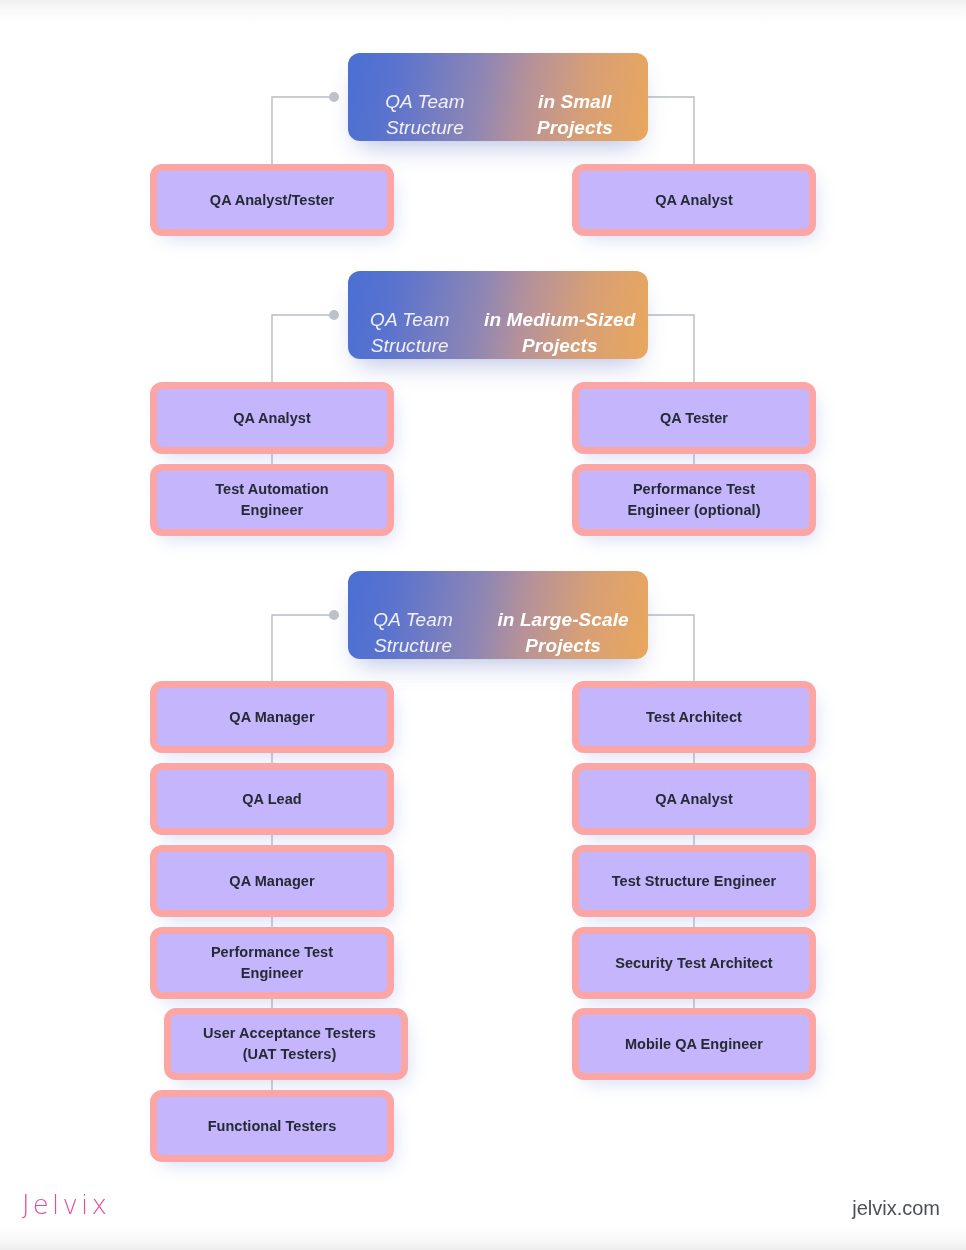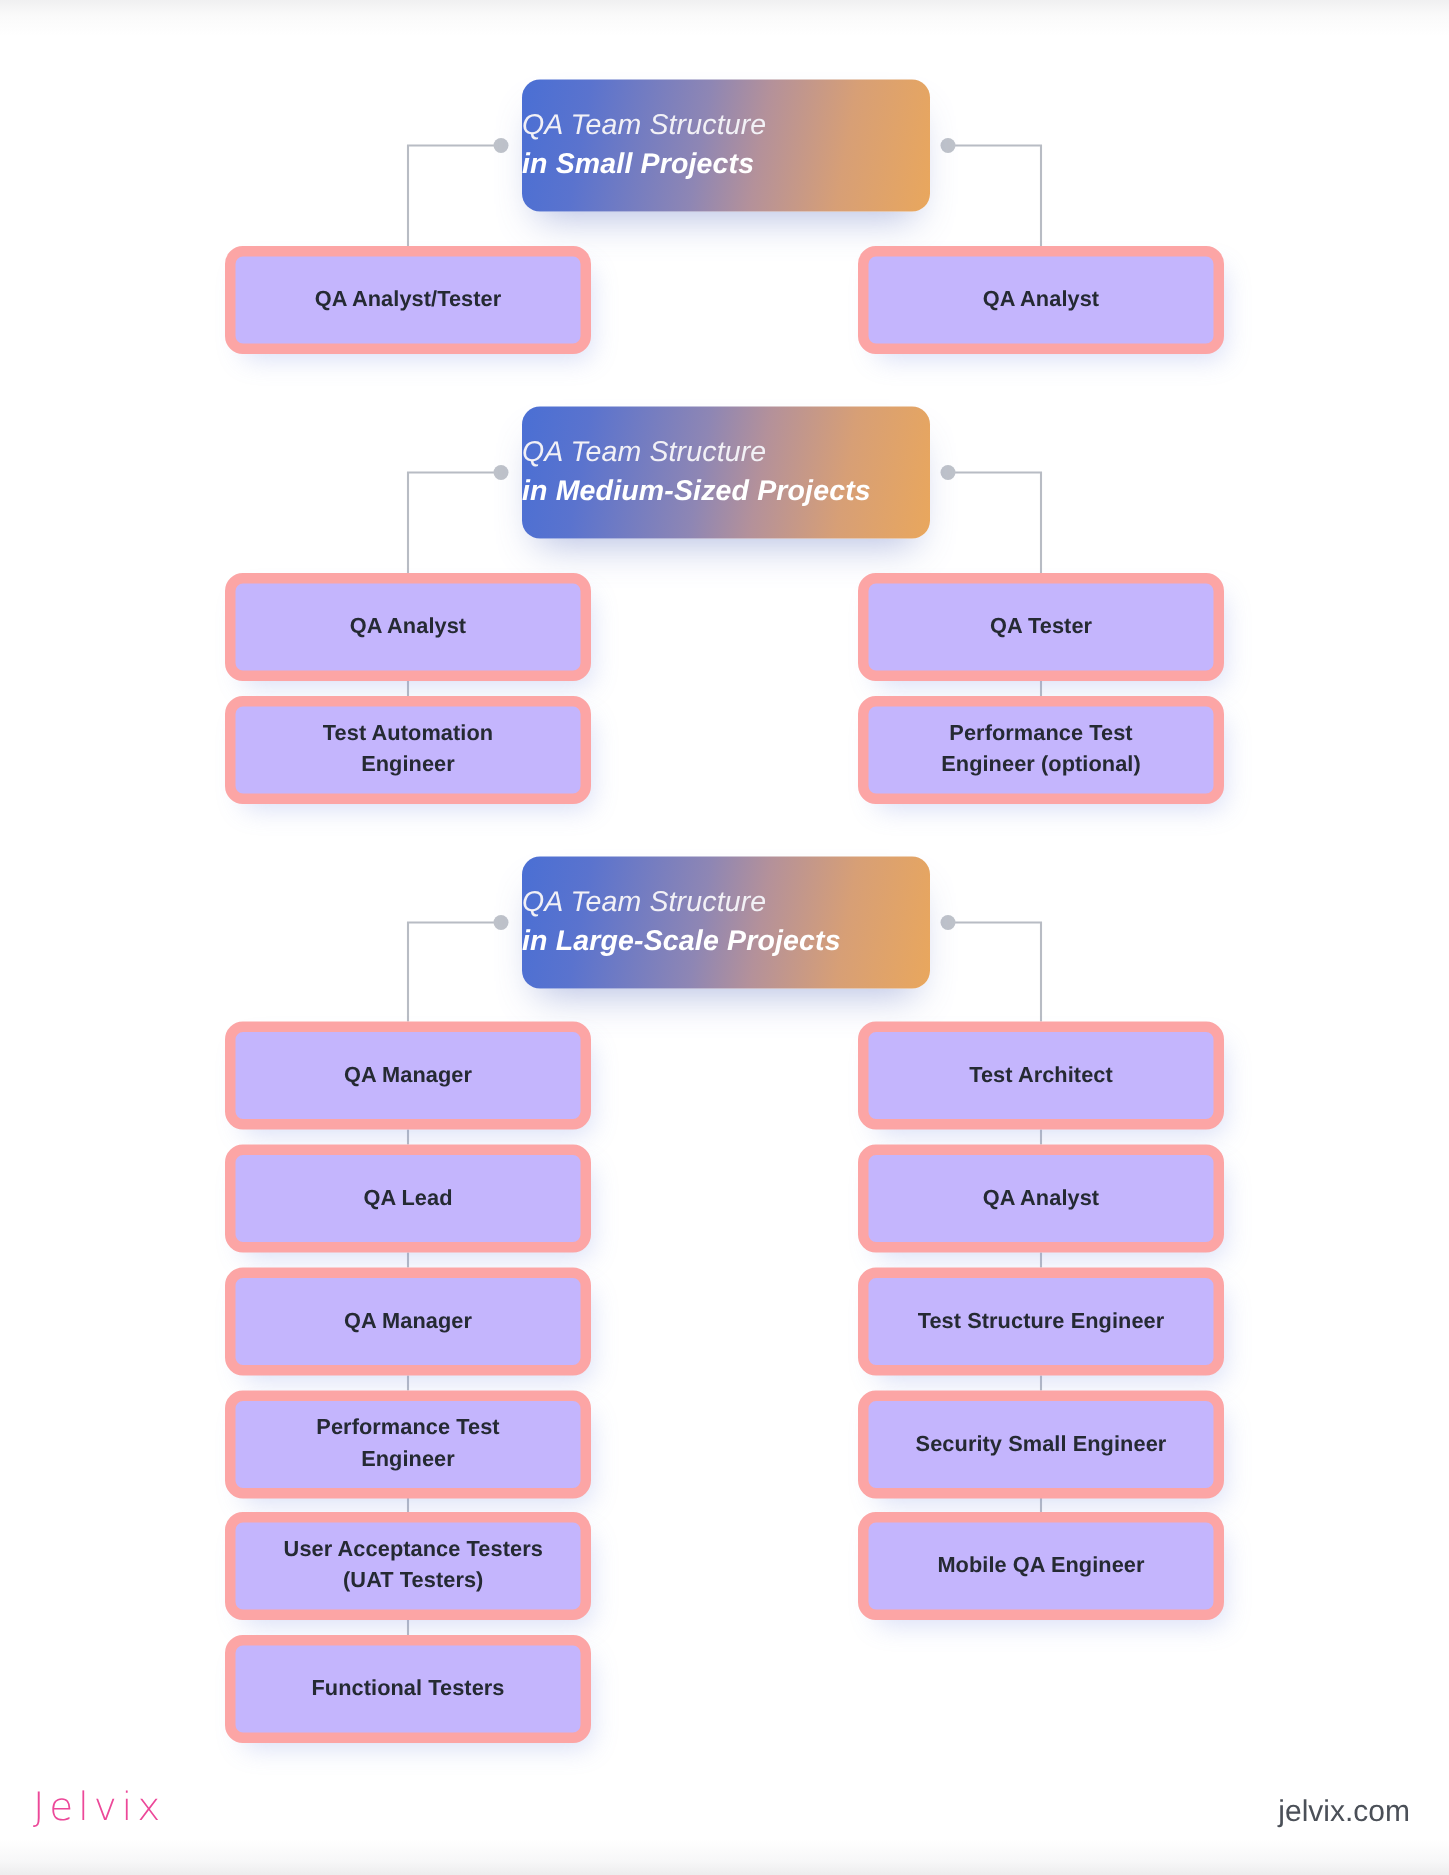--- a/index.html
+++ b/index.html
@@ -38,35 +38,34 @@
     position: absolute;
     left: 0; top: 0;
     width: 966px;
     height: 1250px;
     pointer-events: none;
   }
 
   
   .hdr {
     position: absolute;
-    width: 272px;
+    width: 300px;
     height: 88px;
     border-radius: 12px;
     background: linear-gradient(
         100deg,
         #4a6fd4 0%,
         #5a73ce 16%,
         #8e86b4 44%,
         #b4919a 58%,
         #d79f76 78%,
         #e9a75d 100%);
     box-shadow: 0 14px 26px -10px rgba(90,110,190,0.45);
     display: flex;
-    flex-direction: column;
-    align-items: flex-start;
+    align-items: flex-end;
     justify-content: center;
     text-align: center;
     color: #ffffff;
     letter-spacing: 0.1px;
   }
   .hdr .l1 {
     font-size: 19px;
     font-style: italic;
     font-weight: 400;
     color: #f2f1f6;
@@ -203,38 +202,38 @@
   </div>
   <div class="card" style="left:150px; top:763px;">
     <span>QA Lead</span>
   </div>
   <div class="card" style="left:150px; top:845px;">
     <span>QA Manager</span>
   </div>
   <div class="card" style="left:150px; top:927px;">
     <span>Performance Test<br>Engineer</span>
   </div>
-  <div class="card" style="left:150px; top:1008px;padding-left:17px;">
+  <div class="card" style="left:164px; top:1008px;padding-left:17px;">
     <span>User Acceptance Testers<br>(UAT Testers)</span>
   </div>
   <div class="card" style="left:150px; top:1090px;">
     <span>Functional Testers</span>
   </div>
 
   <div class="card" style="left:572px; top:681px;">
     <span>Test Architect</span>
   </div>
   <div class="card" style="left:572px; top:763px;">
     <span>QA Analyst</span>
   </div>
   <div class="card" style="left:572px; top:845px;">
     <span>Test Structure Engineer</span>
   </div>
   <div class="card" style="left:572px; top:927px;">
-    <span>Security Small Engineer</span>
+    <span>Security Test Architect</span>
   </div>
   <div class="card" style="left:572px; top:1008px;">
     <span>Mobile QA Engineer</span>
   </div>
 
   <div class="footer-logo">Jelvix</div>
   <div class="footer-url">jelvix.com</div>
 </div>
 
 <div class="page-edge-bottom"></div>

